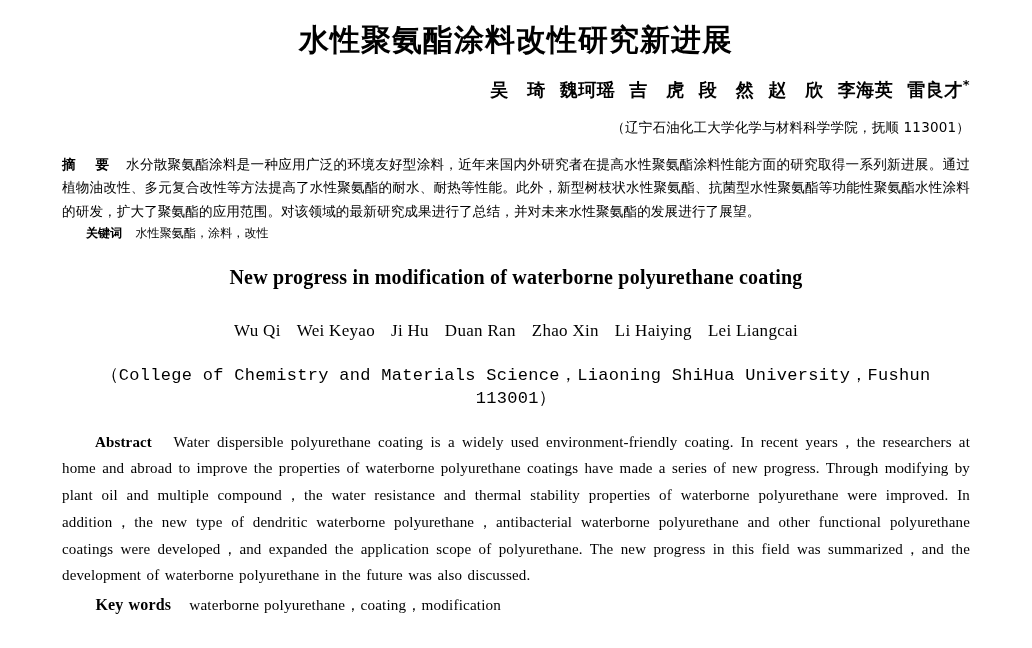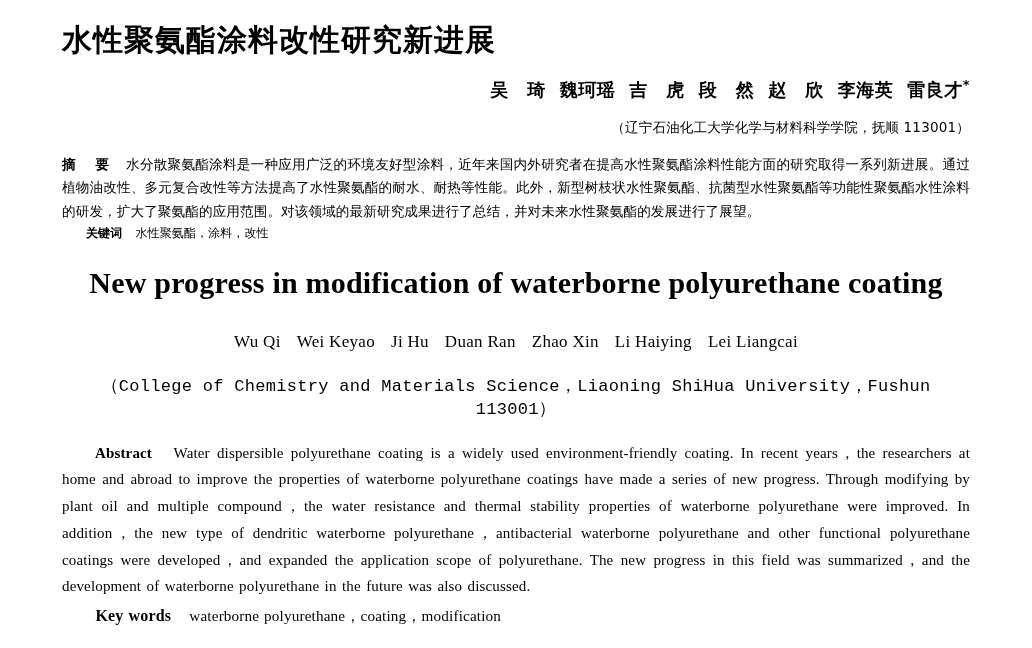--- a/index.html
+++ b/index.html
@@ -15,20 +15,21 @@
     overflow: hidden;
   }
   .page {
     width: 1032px;
     height: 648px;
     box-sizing: border-box;
     padding: 0 62px;
     position: relative;
   }
   .cn-title {
+    text-align: center;
     font-family: Liberation Serif, serif;
     font-weight: bold;
     font-size: 30px;
     letter-spacing: 1px;
     margin-top: 22px;
     margin-bottom: 10px;
     line-height: 1.2;
   }
   .cn-authors {
     text-align: right;
@@ -77,21 +78,21 @@
     font-weight: bold;
   }
   .cn-keywords .gap {
     display: inline-block;
     width: 1.1em;
   }
   .en-title {
     text-align: center;
     font-family: "Liberation Serif", serif;
     font-weight: bold;
-    font-size: 30px;
+    font-size: 20px;
     margin-top: 22px;
     letter-spacing: 0.2px;
   }
   .en-authors {
     text-align: center;
     font-family: "Liberation Serif", serif;
     font-size: 17px;
     margin-top: 32px;
     letter-spacing: 0.3px;
   }

